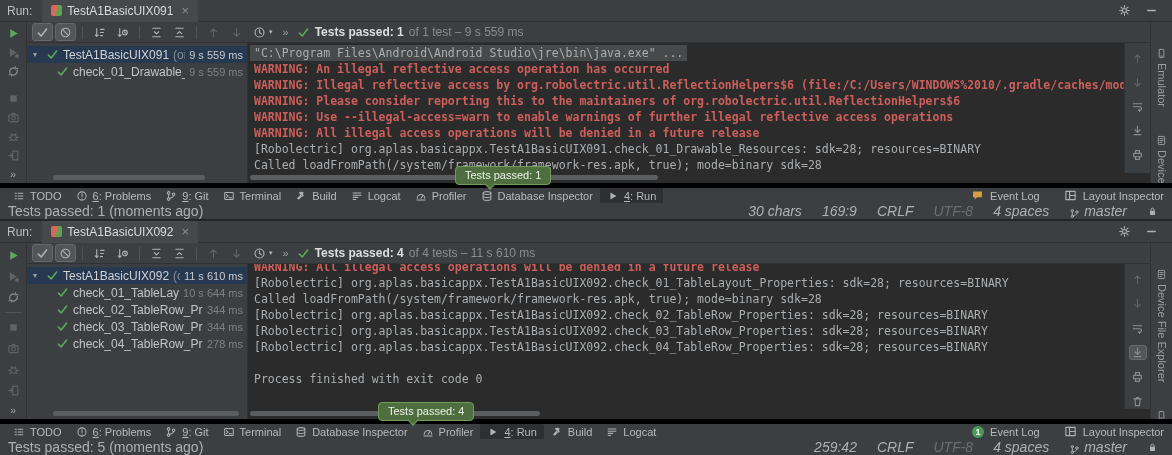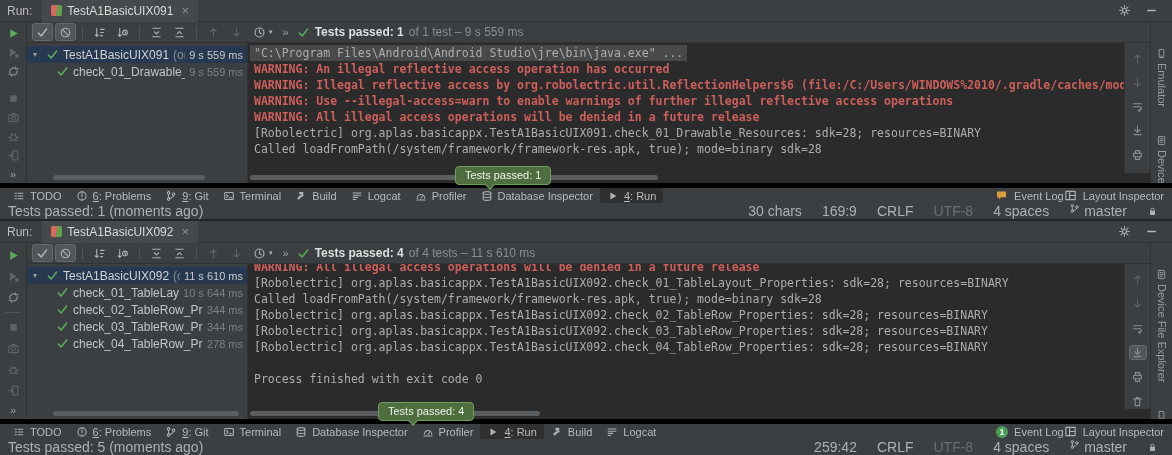--- a/index.html
+++ b/index.html
@@ -76,30 +76,30 @@
   .vicon svg{width:11px;height:11px;}
   .vlabel{writing-mode:vertical-rl;font-size:11px;color:#9B9EA0;white-space:nowrap;}
   
   .statusbar{height:20px;flex:none;display:flex;align-items:center;background:#3C3F41;border-top:5px solid #000000;padding:0 8px 0 6px;font-size:11px;}
   .sb-items{display:flex;align-items:center;}
   .sb-item{display:flex;align-items:center;gap:5px;padding:2px 7px;border-radius:2px;color:#B7BABC;white-space:nowrap;}
   .sb-item.active{background:#2D2F30;}
   .sb-item u{text-underline-offset:1px;}
   .sicon{display:flex;color:#AFB1B3;}
   .sicon svg{width:12px;height:12px;}
-  .sb-right{margin-left:auto;display:flex;align-items:center;}
+  .sb-right{margin-left:auto;display:flex;align-items:center;gap:24px;}
   .event{display:flex;align-items:center;gap:6px;color:#B7BABC;white-space:nowrap;}
   .evicon{display:flex;color:#AFB1B3;}
   .evicon.orange{color:#D99E3F;}
   .badge1{width:12px;height:12px;border-radius:50%;background:#499C54;color:#FFF;font-size:9px;font-weight:bold;display:flex;align-items:center;justify-content:center;}
   
   .infobar{height:16px;flex:none;display:flex;align-items:center;background:#3C3F41;padding:0 10px 0 8px;font-size:14px;color:#AEB1B3;}
   .info-right{margin-left:auto;}
   .ir-host{display:flex;align-items:center;gap:20px;}
-  .iri{display:flex;align-items:flex-start;gap:4px;white-space:nowrap;}
+  .iri{display:flex;align-items:flex-end;gap:4px;white-space:nowrap;font-style:italic;}
   .iri.dim{color:#6B6E71;}
   .iicon{display:flex;color:#AFB1B3;}
   .iicon svg{width:11px;height:11px;}
   
   .balloon{position:absolute;z-index:6;background:#4E6E3F;border:1px solid #719D5B;color:#ECF1E8;font-size:11px;padding:2px 9px 3px;border-radius:4px;white-space:nowrap;}
   .balloon::after{content:'';position:absolute;left:30px;bottom:-4px;width:7px;height:7px;background:#4E6E3F;border-right:1px solid #719D5B;border-bottom:1px solid #719D5B;transform:rotate(45deg);}
 </style>
 </head>
 <body>
 
@@ -263,20 +263,21 @@
                 <span class="ttime">9 s 559 ms</span>
               </div>
             </div>
         </div>
         <div class="console">
           <div>
 
           <div class="cline gray sel">"C:\Program Files\Android\Android Studio\jre\bin\java.exe" ...</div>
               <div class="cline red">WARNING: An illegal reflective access operation has occurred</div>
               <div class="cline red">WARNING: Illegal reflective access by org.robolectric.util.ReflectionHelpers$6 (file:/C:/Users/WINDOWS%2010/.gradle/caches/modules-2/files-2.</div>
+              <div class="cline red">WARNING: Please consider reporting this to the maintainers of org.robolectric.util.ReflectionHelpers$6</div>
               <div class="cline red">WARNING: Use --illegal-access=warn to enable warnings of further illegal reflective access operations</div>
               <div class="cline red">WARNING: All illegal access operations will be denied in a future release</div>
               <div class="cline gray">[Robolectric] org.aplas.basicappx.TestA1BasicUIX091.check_01_Drawable_Resources: sdk=28; resources=BINARY</div>
               <div class="cline gray">Called loadFromPath(/system/framework/framework-res.apk, true); mode=binary sdk=28</div>
             </div>
         </div>
         <div class="console-toolbar">
           <span class="ct dim">
               <svg width="13" height="13" viewBox="0 0 14 14" fill="none" stroke="currentColor" stroke-width="1.2" stroke-linecap="round" stroke-linejoin="round">
                 <path d="M7 11.4V3M3.9 6.1L7 3l3.1 3.1"></path>

